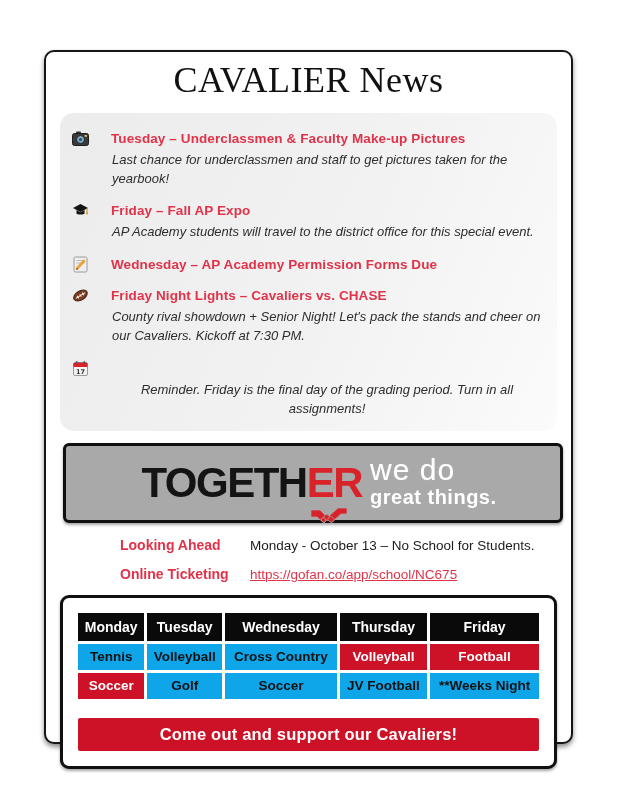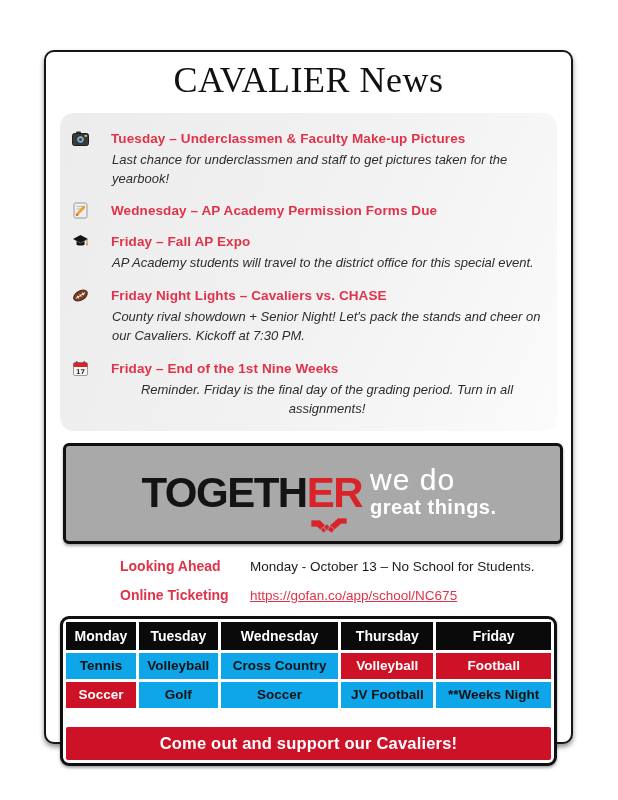--- a/index.html
+++ b/index.html
@@ -35,21 +35,21 @@
   .event-icon{width:17px;height:17px;flex:0 0 17px;display:inline-block;}
   .event-title{
     color:var(--accent-red);font-size:13.5px;font-weight:600;letter-spacing:.1px;
   }
   .event-desc{
     margin:4px 0 0 40px;font-style:italic;color:#2d2d2d;
     font-size:13px;line-height:1.45;max-width:430px;
   }
   
   .together-box{
-    margin:12px 8px 0 17px;height:101px;
+    margin:12px 8px 0 17px;height:80px;
     background:var(--banner-gray);
     border:3px solid #101010;border-radius:6px;
     box-sizing:border-box;
     display:flex;align-items:center;justify-content:center;
     box-shadow:0 2px 3px rgba(0,0,0,.35);
     padding-left:12px;
   }
   .lockup{display:flex;align-items:center;}
   .tg-word{
     font-size:42px;font-weight:800;letter-spacing:-1.5px;color:#141414;
@@ -63,21 +63,21 @@
   
   .info-rows{margin:14px 20px 0 34px;}
   .info-row{display:grid;grid-template-columns:130px 1fr;align-items:baseline;margin-bottom:13px;padding-left:40px;}
   .info-label{color:var(--accent-red);font-weight:700;font-size:14px;}
   .info-text{color:#1c1c1c;font-size:13.5px;}
   .info-link{color:var(--accent-red);font-size:13.5px;text-decoration:underline;font-weight:500;}
   
   .table-box{
     margin:9px 14px 0 14px;
     border:3px solid #101010;border-radius:9px;background:#fff;
-    padding:0;box-sizing:border-box;
+    padding:12px;box-sizing:border-box;
     box-shadow:0 2px 3px rgba(0,0,0,.35);
   }
   table.sched{width:100%;border-collapse:separate;border-spacing:3px;}
   table.sched th{
     background:var(--header-black);color:#fff;font-size:14px;font-weight:700;
     padding:6px 2px;text-align:center;
   }
   table.sched td{
     background:#0ea5e9;color:#121212;font-size:13.5px;font-weight:700;
     padding:5.5px 1px;text-align:center;white-space:nowrap;
@@ -111,44 +111,44 @@
         </span>
         <span class="event-title">Tuesday – Underclassmen &amp; Faculty Make-up Pictures</span>
       </div>
       <div class="event-desc">Last chance for underclassmen and staff to get pictures taken for the yearbook!</div>
     </div>
 
     <div class="event">
       <div class="event-title-row">
         <span class="event-icon">
           <svg viewBox="0 0 17 17" width="17" height="17">
+              <polygon points="8.5,2 16,6 8.5,10 1,6" fill="#141414"></polygon>
+              <path d="M4.5 8 v3.4 c0 1.3 8 1.3 8 0 V8 l-4 2.2 z" fill="#141414"></path>
+              <line x1="15" y1="6.6" x2="15" y2="11" stroke="#c79a2a" stroke-width="1.2"></line>
+              <circle cx="15" cy="11.6" r="1" fill="#c79a2a"></circle>
+            </svg>
+        </span>
+        <span class="event-title">Friday – Fall AP Expo</span>
+      </div>
+      <div class="event-desc">AP Academy students will travel to the district office for this special event.</div>
+    </div>
+
+    <div class="event">
+      <div class="event-title-row">
+        <span class="event-icon">
+          <svg viewBox="0 0 17 17" width="17" height="17">
               <rect x="2" y="1" width="13" height="15" rx="1.5" fill="#efefef" stroke="#9a9a9a"></rect>
               <line x1="4.5" y1="4.5" x2="12.5" y2="4.5" stroke="#bcbcbc" stroke-width="1"></line>
               <line x1="4.5" y1="7" x2="12.5" y2="7" stroke="#bcbcbc" stroke-width="1"></line>
               <line x1="5" y1="12.5" x2="12" y2="5" stroke="#f0a030" stroke-width="2.6" stroke-linecap="round"></line>
               <polygon points="4.2,13.8 6.2,13.2 4.8,11.8" fill="#5a4632"></polygon>
             </svg>
         </span>
         <span class="event-title">Wednesday – AP Academy Permission Forms Due</span>
       </div>
-    </div>
-
-    <div class="event">
-      <div class="event-title-row">
-        <span class="event-icon">
-          <svg viewBox="0 0 17 17" width="17" height="17">
-              <polygon points="8.5,2 16,6 8.5,10 1,6" fill="#141414"></polygon>
-              <path d="M4.5 8 v3.4 c0 1.3 8 1.3 8 0 V8 l-4 2.2 z" fill="#141414"></path>
-              <line x1="15" y1="6.6" x2="15" y2="11" stroke="#c79a2a" stroke-width="1.2"></line>
-              <circle cx="15" cy="11.6" r="1" fill="#c79a2a"></circle>
-            </svg>
-        </span>
-        <span class="event-title">Friday – Fall AP Expo</span>
-      </div>
-      <div class="event-desc">AP Academy students will travel to the district office for this special event.</div>
     </div>
 
     <div class="event">
       <div class="event-title-row">
         <span class="event-icon">
           <svg viewBox="0 0 17 17" width="17" height="17">
               <g transform="rotate(-32 8.5 8.5)">
                 <ellipse cx="8.5" cy="8.5" rx="7.5" ry="4.6" fill="#7a3b22" stroke="#4c2413"></ellipse>
                 <line x1="3" y1="8.5" x2="14" y2="8.5" stroke="#f5f0e8" stroke-width="1"></line>
                 <line x1="5.5" y1="7" x2="5.5" y2="10" stroke="#f5f0e8" stroke-width="1"></line>
@@ -166,21 +166,20 @@
       <div class="event-title-row">
         <span class="event-icon">
           <svg viewBox="0 0 17 17" width="17" height="17">
               <rect x="1.5" y="2.5" width="14" height="13" rx="1.5" fill="#f4f4f4" stroke="#9a9a9a"></rect>
               <path d="M1.5 4 a1.5 1.5 0 0 1 1.5-1.5 h11 a1.5 1.5 0 0 1 1.5 1.5 v3 h-14 z" fill="#d8232a"></path>
               <rect x="4" y="1" width="1.6" height="3" rx=".8" fill="#555"></rect>
               <rect x="11.4" y="1" width="1.6" height="3" rx=".8" fill="#555"></rect>
               <text x="8.5" y="13.6" text-anchor="middle" font-family="DejaVu Sans" font-size="6.5" font-weight="bold" fill="#333">17</text>
             </svg>
         </span>
-        <span class="event-title">Friday – End of the 1st Nine Weeks</span>
       </div>
       <div class="event-desc">Reminder. Friday is the final day of the grading period. Turn in all assignments!</div>
     </div>
 
   </div>
 
   <div class="together-box">
     <div class="lockup">
       <span class="tg-word"><span>TOGETH</span><span class="tg-er"><span>ER</span><span class="handshake">
         <svg viewBox="0 0 40 22" width="40" height="22">

